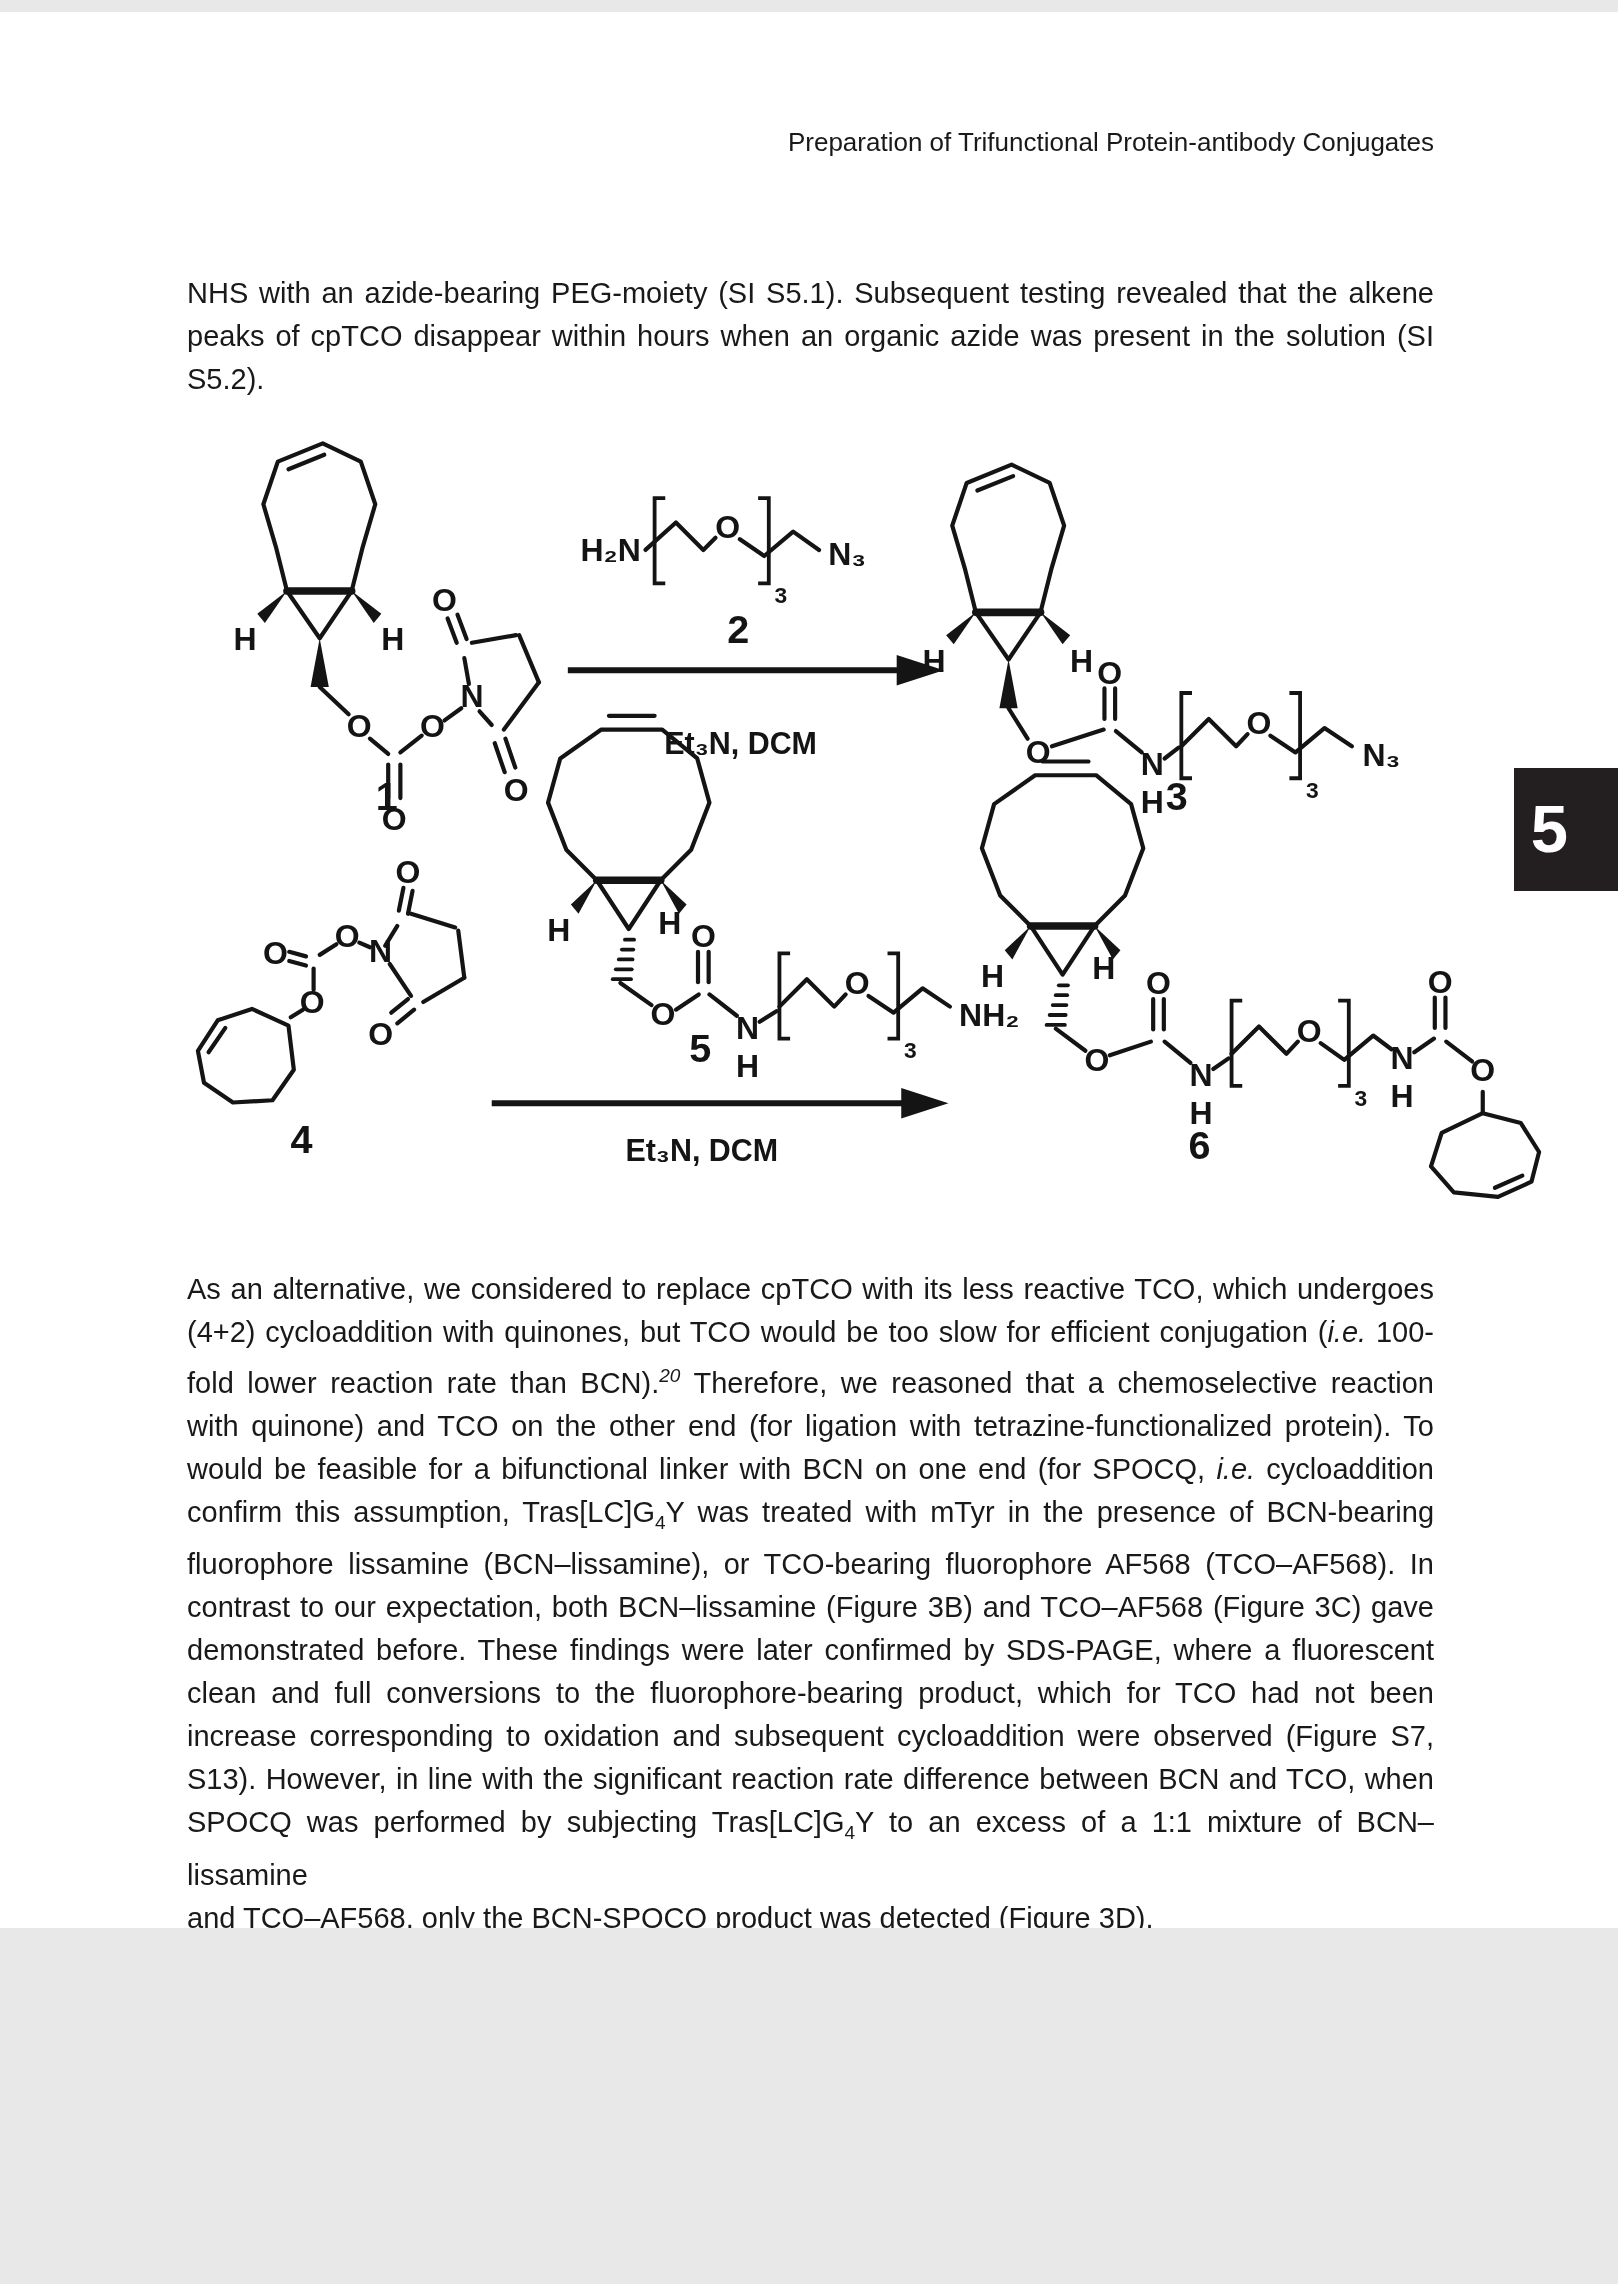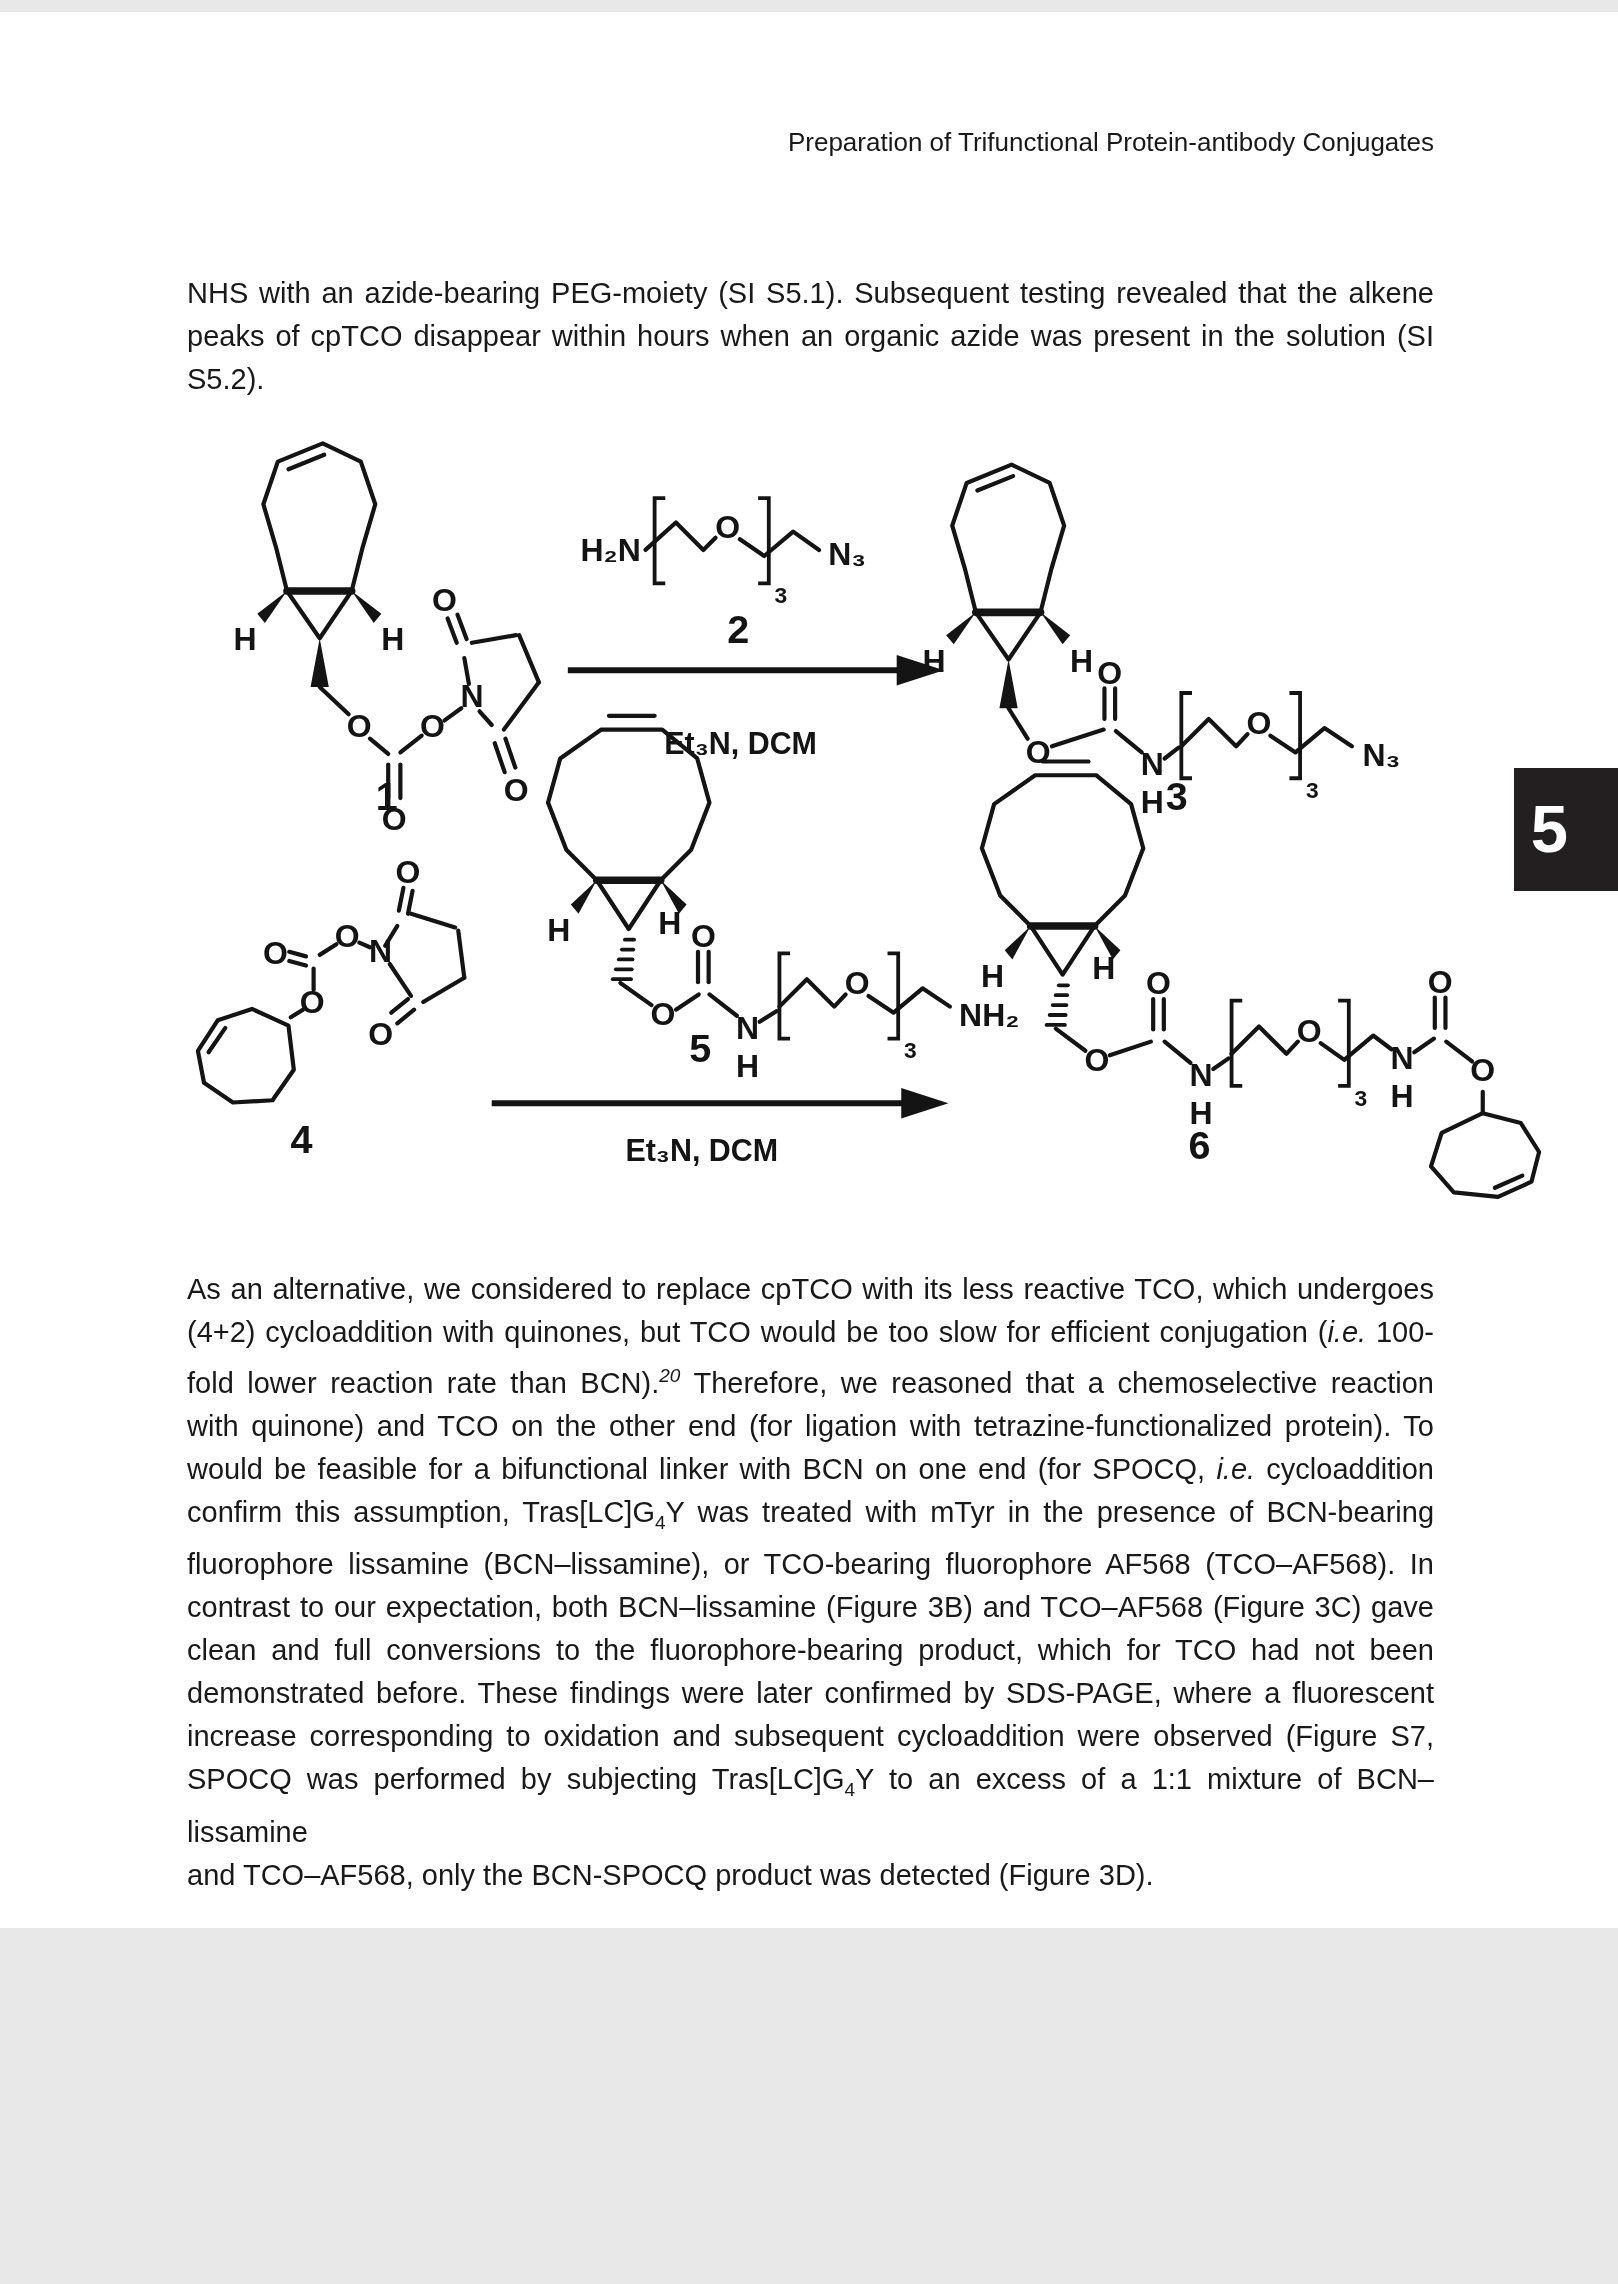--- a/index.html
+++ b/index.html
@@ -252,23 +252,24 @@
 
   <div class="para body2">
       <div class="tline just"><span>As an alternative, we considered to replace cpTCO with its less reactive TCO, which undergoes</span></div>
       <div class="tline just"><span>(4+2) cycloaddition with quinones, but TCO would be too slow for efficient conjugation (</span><span class="it">i.e.</span><span> 100-</span></div>
       <div class="tline just"><span>fold lower reaction rate than BCN).</span><span class="sup it">20</span><span> Therefore, we reasoned that a chemoselective reaction</span></div>
       <div class="tline just"><span>with quinone) and TCO on the other end (for ligation with tetrazine-functionalized protein). To</span></div>
       <div class="tline just"><span>would be feasible for a bifunctional linker with BCN on one end (for SPOCQ, </span><span class="it">i.e.</span><span> cycloaddition</span></div>
       <div class="tline just"><span>confirm this assumption, Tras[LC]G</span><span class="sb">4</span><span>Y was treated with mTyr in the presence of BCN-bearing</span></div>
       <div class="tline just"><span>fluorophore lissamine (BCN–lissamine), or TCO-bearing fluorophore AF568 (TCO–AF568). In</span></div>
       <div class="tline just"><span>contrast to our expectation, both BCN–lissamine (Figure 3B) and TCO–AF568 (Figure 3C) gave</span></div>
+      <div class="tline just"><span>demonstrated before. These findings were later confirmed by SDS-PAGE, where a fluorescent</span></div>
       <div class="tline just"><span>clean and full conversions to the fluorophore-bearing product, which for TCO had not been</span></div>
-      <div class="tline just"><span>demonstrated before. These findings were later confirmed by SDS-PAGE, where a fluorescent</span></div>
       <div class="tline just"><span>increase corresponding to oxidation and subsequent cycloaddition were observed (Figure S7,</span></div>
+      <div class="tline just"><span>S13). However, in line with the significant reaction rate difference between BCN and TCO, when</span></div>
       <div class="tline just"><span>SPOCQ was performed by subjecting Tras[LC]G</span><span class="sb">4</span><span>Y to an excess of a 1:1 mixture of BCN–lissamine</span></div>
       <div class="tline"><span>and TCO–AF568, only the BCN-SPOCQ product was detected (Figure 3D).</span></div>
     </div>
 
   <div class="chaptab"><span>5</span></div>
 
   <div class="pagenum">83</div>
 
 </div>
 

